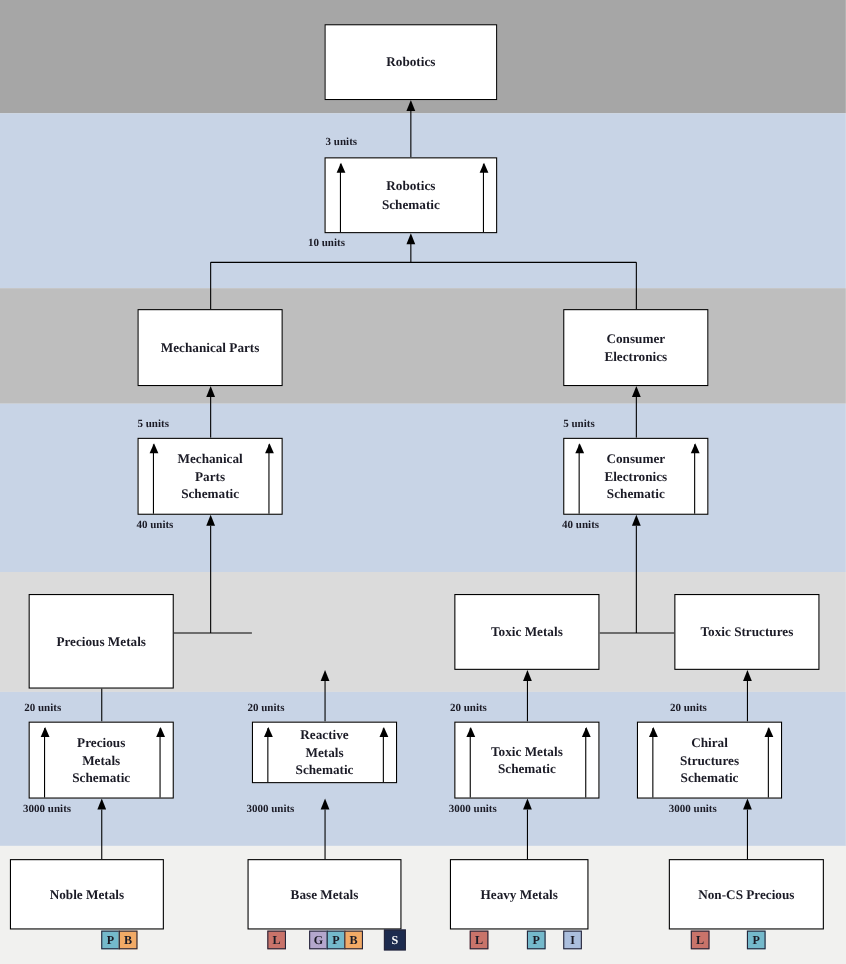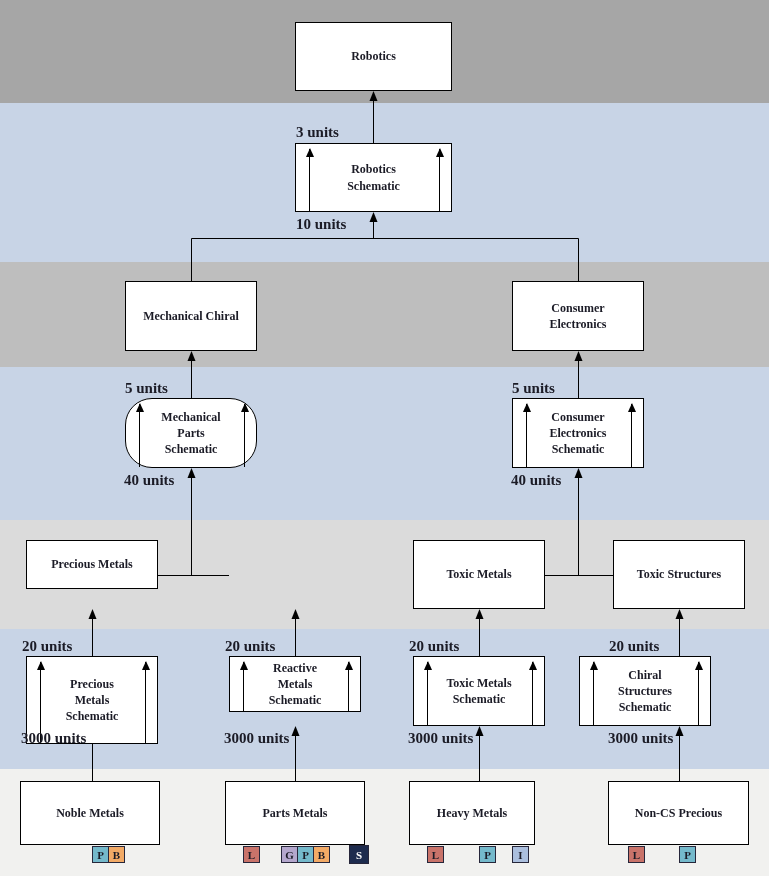--- a/index.html
+++ b/index.html
@@ -24,21 +24,21 @@
     line-height:1.35;white-space:pre-line;
   }
   .inner-arrow{position:absolute;top:5px;bottom:0;width:1px;background:#000;}
   .inner-arrow.ia-left{left:13px;}
   .inner-arrow.ia-right{right:11px;}
   .inner-arrow::before{
     content:"";position:absolute;top:-1px;left:50%;transform:translateX(-50%);
     width:0;height:0;border-left:4px solid transparent;border-right:4px solid transparent;
     border-bottom:9px solid #000;
   }
-  .units{position:absolute;font-size:15px;font-weight:bold;white-space:nowrap;}
+  .units{position:absolute;font-size:10px;font-weight:bold;white-space:nowrap;}
   svg.wires{position:absolute;left:0;top:0;pointer-events:none;}
   .badge{
     position:absolute;box-sizing:border-box;width:17px;height:17px;top:846px;
     border:1px solid #26263a;font-size:11px;font-weight:bold;
     display:flex;align-items:center;justify-content:center;
   }
   .badge.b-S{width:20px;height:19px;top:845px;color:#fff;}
 </style>
 </head>
 <body>
@@ -109,52 +109,52 @@
 
   <div class="pbox" style="left:295px;top:22px;width:157px;height:69px;">Robotics</div>
 
   <span class="units" style="left:296px;top:124px;">3 units</span>
   <div class="sbox" style="left:295px;top:143px;width:157px;height:69px;">
     <span class="inner-arrow ia-left"></span>
     <span class="inner-arrow ia-right"></span>
     <div class="box-label">Robotics
 Schematic</div>
   </div>
-  <span class="units" style="left:296px;top:216px;text-align:right;">10 units</span>
-
-  <div class="pbox" style="left:125px;top:281px;width:132px;height:70px;">Mechanical Chiral</div>
+  <span class="units" style="left:280px;top:216px;text-align:right;">10 units</span>
+
+  <div class="pbox" style="left:125px;top:281px;width:132px;height:70px;">Mechanical Parts</div>
   <div class="pbox" style="left:512px;top:281px;width:132px;height:70px;">Consumer
 Electronics</div>
 
   <span class="units" style="left:125px;top:380px;">5 units</span>
-  <div class="sbox" style="left:125px;top:398px;width:132px;height:70px;border-radius:27px;">
+  <div class="sbox" style="left:125px;top:398px;width:132px;height:70px;">
     <span class="inner-arrow ia-left"></span>
     <span class="inner-arrow ia-right"></span>
     <div class="box-label">Mechanical
 Parts
 Schematic</div>
   </div>
   <span class="units" style="left:124px;top:472px;">40 units</span>
 
   <span class="units" style="left:512px;top:380px;">5 units</span>
   <div class="sbox" style="left:512px;top:398px;width:132px;height:70px;">
     <span class="inner-arrow ia-left"></span>
     <span class="inner-arrow ia-right"></span>
     <div class="box-label">Consumer
 Electronics
 Schematic</div>
   </div>
   <span class="units" style="left:511px;top:472px;">40 units</span>
 
-  <div class="pbox" style="left:26px;top:540px;width:132px;height:49px;">Precious Metals</div>
+  <div class="pbox" style="left:26px;top:540px;width:132px;height:86px;">Precious Metals</div>
   <div class="pbox" style="left:413px;top:540px;width:132px;height:69px;">Toxic Metals</div>
   <div class="pbox" style="left:613px;top:540px;width:132px;height:69px;">Toxic Structures</div>
 
   <span class="units" style="left:22px;top:638px;">20 units</span>
-  <div class="sbox" style="left:26px;top:656px;width:132px;height:88px;">
+  <div class="sbox" style="left:26px;top:656px;width:132px;height:70px;">
     <span class="inner-arrow ia-left"></span>
     <span class="inner-arrow ia-right"></span>
     <div class="box-label">Precious
 Metals
 Schematic</div>
   </div>
   <span class="units" style="left:21px;top:730px;">3000 units</span>
 
   <span class="units" style="left:225px;top:638px;">20 units</span>
   <div class="sbox" style="left:229px;top:656px;width:132px;height:56px;">
@@ -178,22 +178,22 @@
   <span class="units" style="left:609px;top:638px;">20 units</span>
   <div class="sbox" style="left:579px;top:656px;width:132px;height:70px;">
     <span class="inner-arrow ia-left"></span>
     <span class="inner-arrow ia-right"></span>
     <div class="box-label">Chiral
 Structures
 Schematic</div>
   </div>
   <span class="units" style="left:608px;top:730px;">3000 units</span>
 
-  <div class="pbox" style="left:20px;top:781px;width:140px;height:64px;">Noble Metals</div>
-  <div class="pbox" style="left:225px;top:781px;width:140px;height:64px;">Parts Metals</div>
+  <div class="pbox" style="left:9px;top:781px;width:140px;height:64px;">Noble Metals</div>
+  <div class="pbox" style="left:225px;top:781px;width:140px;height:64px;">Base Metals</div>
   <div class="pbox" style="left:409px;top:781px;width:126px;height:64px;">Heavy Metals</div>
   <div class="pbox" style="left:608px;top:781px;width:141px;height:64px;">Non-CS Precious</div>
 
   <div class="badge" style="left: 92px; background: rgb(116, 185, 203);">P</div>
   <div class="badge" style="left: 108px; background: rgb(242, 170, 102);">B</div>
 
   <div class="badge" style="left: 243px; background: rgb(201, 115, 106);">L</div>
   <div class="badge" style="left: 281px; background: rgb(180, 167, 205);">G</div>
   <div class="badge" style="left: 297px; background: rgb(116, 185, 203);">P</div>
   <div class="badge" style="left: 313px; background: rgb(242, 170, 102);">B</div>

